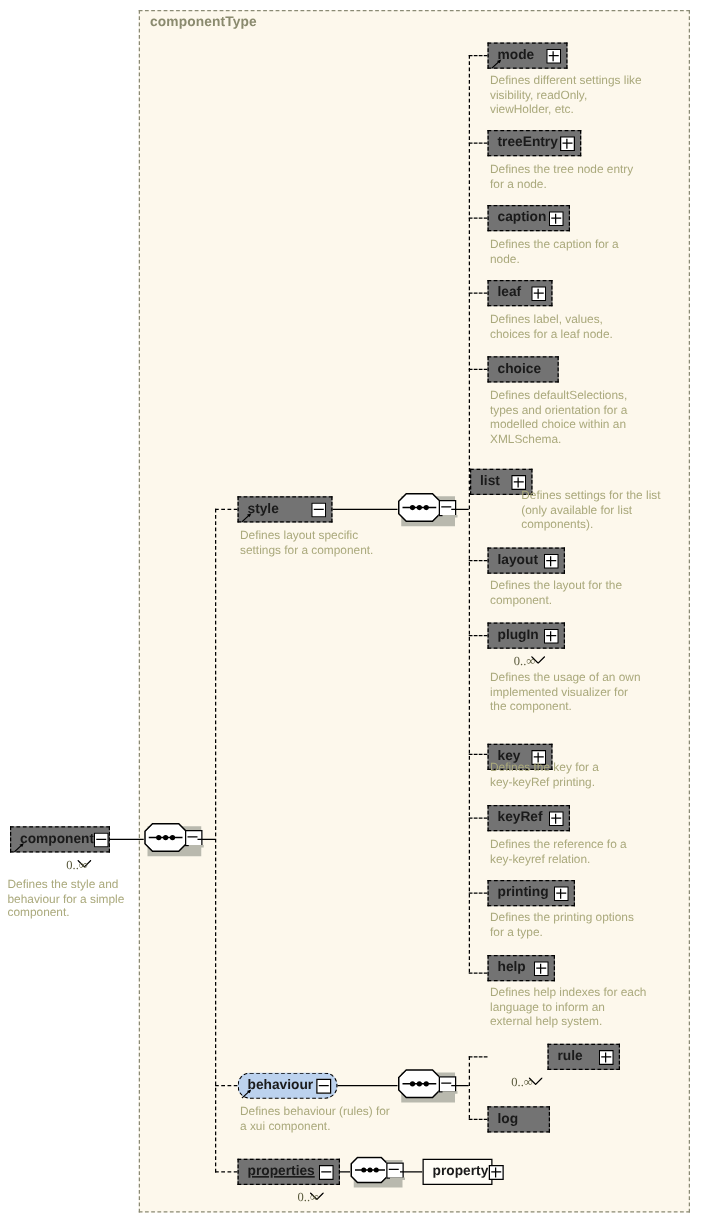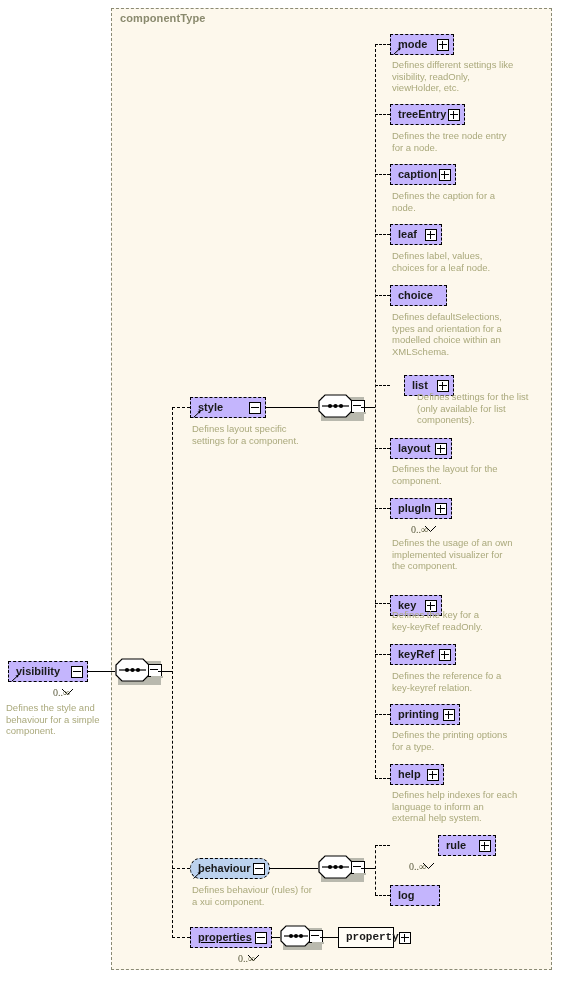--- a/index.html
+++ b/index.html
@@ -17,21 +17,21 @@
     box-sizing:border-box;
   }
   #type-title{
     position:absolute;left:120px;top:12px;
     font-size:11px;color:#8a8a6e;font-weight:bold;letter-spacing:.1px;
   }
 
   
   .node{
     position:absolute;height:21px;box-sizing:border-box;
-    background:#c4b5fd;
+    background:#737373;
     border:1px dashed #000;
     display:flex;align-items:center;
     padding:0 4px 0 7px;
   }
   .node.solid{border:1px solid #000;background:#fffdf6;}
   .node.selected{background:#bcd2ee;border-radius:10px;}
   .node .lbl{
     font-size:11px;font-weight:bold;color:#1a1a1a;
     white-space:nowrap;line-height:11px;
   }
@@ -89,21 +89,21 @@
   .vdash{position:absolute;width:0;border-left:1px dashed #000;}
   .hdash{position:absolute;height:0;border-top:1px dashed #000;}
 </style>
 </head>
 <body>
 
 <div id="type-container"></div>
 <div id="type-title">componentType</div>
 
 <div class="node" style="left:8px;top:661px;width:80px;">
-  <span class="lbl">visibility</span>
+  <span class="lbl">component</span>
   <span class="tog">
       <i class="h"></i>
     </span>
   <svg class="anno" viewBox="0 0 9 9">
     <path d="M0.5 8.5 L7 2.5" stroke="#000" stroke-width="1" fill="none"></path>
     <path d="M8 1.5 L4.5 2.8 L6.8 4.5 Z" fill="#000"></path>
   </svg>
 </div>
 <div class="cardchev" style="left:62px;top:681px;">
   <svg viewBox="0 0 11 6" width="11" height="6">
@@ -218,21 +218,21 @@
 <div class="hdash" style="left:375px;top:295px;width:15px;"></div>
 <div class="node" style="left:390px;top:285px;width:57px;">
   <span class="lbl">choice</span>
 </div>
 <div class="desc" style="left:392px;top:311px;width:130px;">Defines defaultSelections,
 types and orientation for a
 modelled choice within an
 XMLSchema.</div>
 
 <div class="hdash" style="left:375px;top:385px;width:15px;"></div>
-<div class="node" style="left:404px;top:375px;width:50px;">
+<div class="node" style="left:376px;top:375px;width:50px;">
   <span class="lbl">list</span>
   <span class="tog">
       <i class="h"></i>
       <i class="v"></i>
     </span>
 </div>
 <div class="desc" style="left:392px;top:391px;width:130px;margin-left:25px;">Defines settings for the list
 (only available for list
 components).</div>
 
@@ -267,21 +267,21 @@
 
 <div class="hdash" style="left:375px;top:603px;width:15px;"></div>
 <div class="node" style="left:390px;top:583px;width:52px;margin-top:12px;">
   <span class="lbl">key</span>
   <span class="tog">
       <i class="h"></i>
       <i class="v"></i>
     </span>
 </div>
 <div class="desc" style="left:392px;top:609px;width:130px;">Defines the key for a
-key-keyRef readOnly.</div>
+key-keyRef printing.</div>
 
 <div class="hdash" style="left:375px;top:654px;width:15px;"></div>
 <div class="node" style="left:390px;top:644px;width:66px;">
   <span class="lbl">keyRef</span>
   <span class="tog">
       <i class="h"></i>
       <i class="v"></i>
     </span>
 </div>
 <div class="desc" style="left:392px;top:670px;width:130px;">Defines the reference fo a
@@ -379,19 +379,19 @@
     <line x1="4" y1="11" x2="28" y2="11" stroke="#000" stroke-width="1.2"></line>
     <circle cx="11" cy="11" r="2" fill="#000"></circle>
       <circle cx="16" cy="11" r="2" fill="#000"></circle>
       <circle cx="21" cy="11" r="2" fill="#000"></circle>
   </svg>
   <span class="seqport" style="left:29px;top:5px;">
       <i></i>
     </span>
 </div>
 <div class="hline" style="left:320px;top:937px;width:18px;"></div>
-<div class="node solid" style="left:338px;top:927px;width:56px;font-family:Liberation Mono, monospace;">
+<div class="node solid" style="left:338px;top:927px;width:56px;">
   <span class="lbl">property</span>
   <span class="tog">
       <i class="h"></i>
       <i class="v"></i>
     </span>
 </div>
 
 </body></html>

